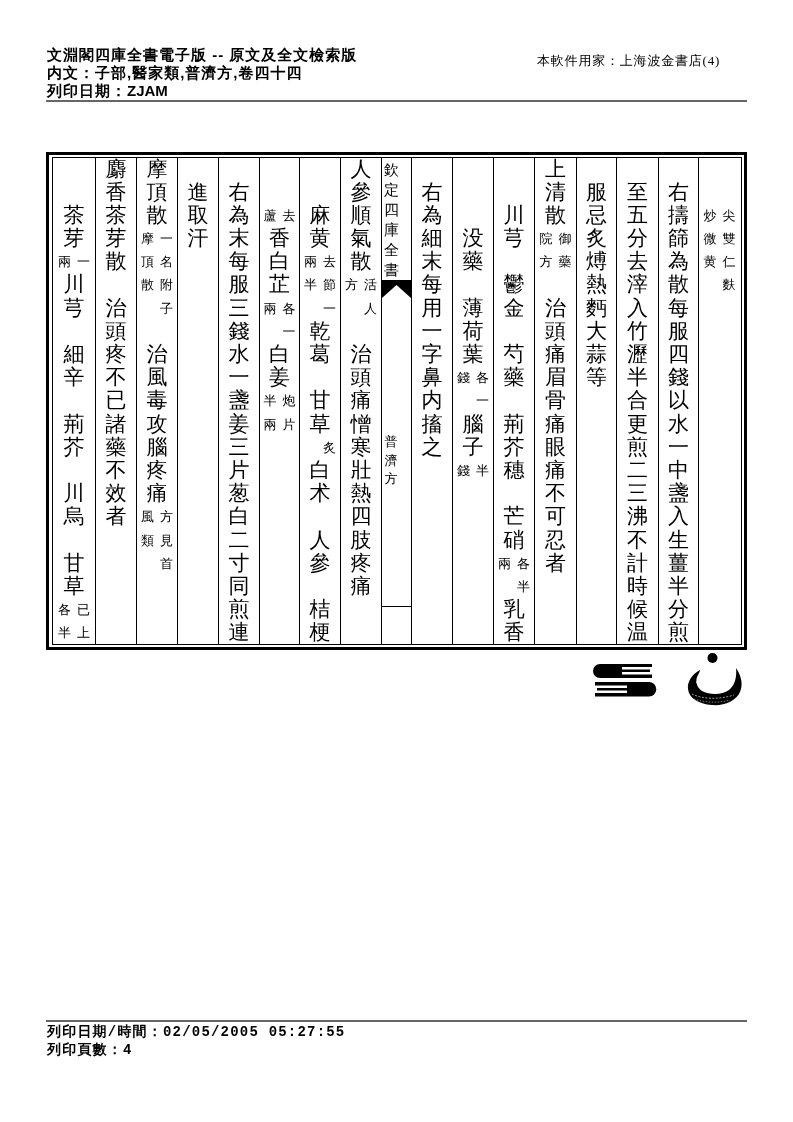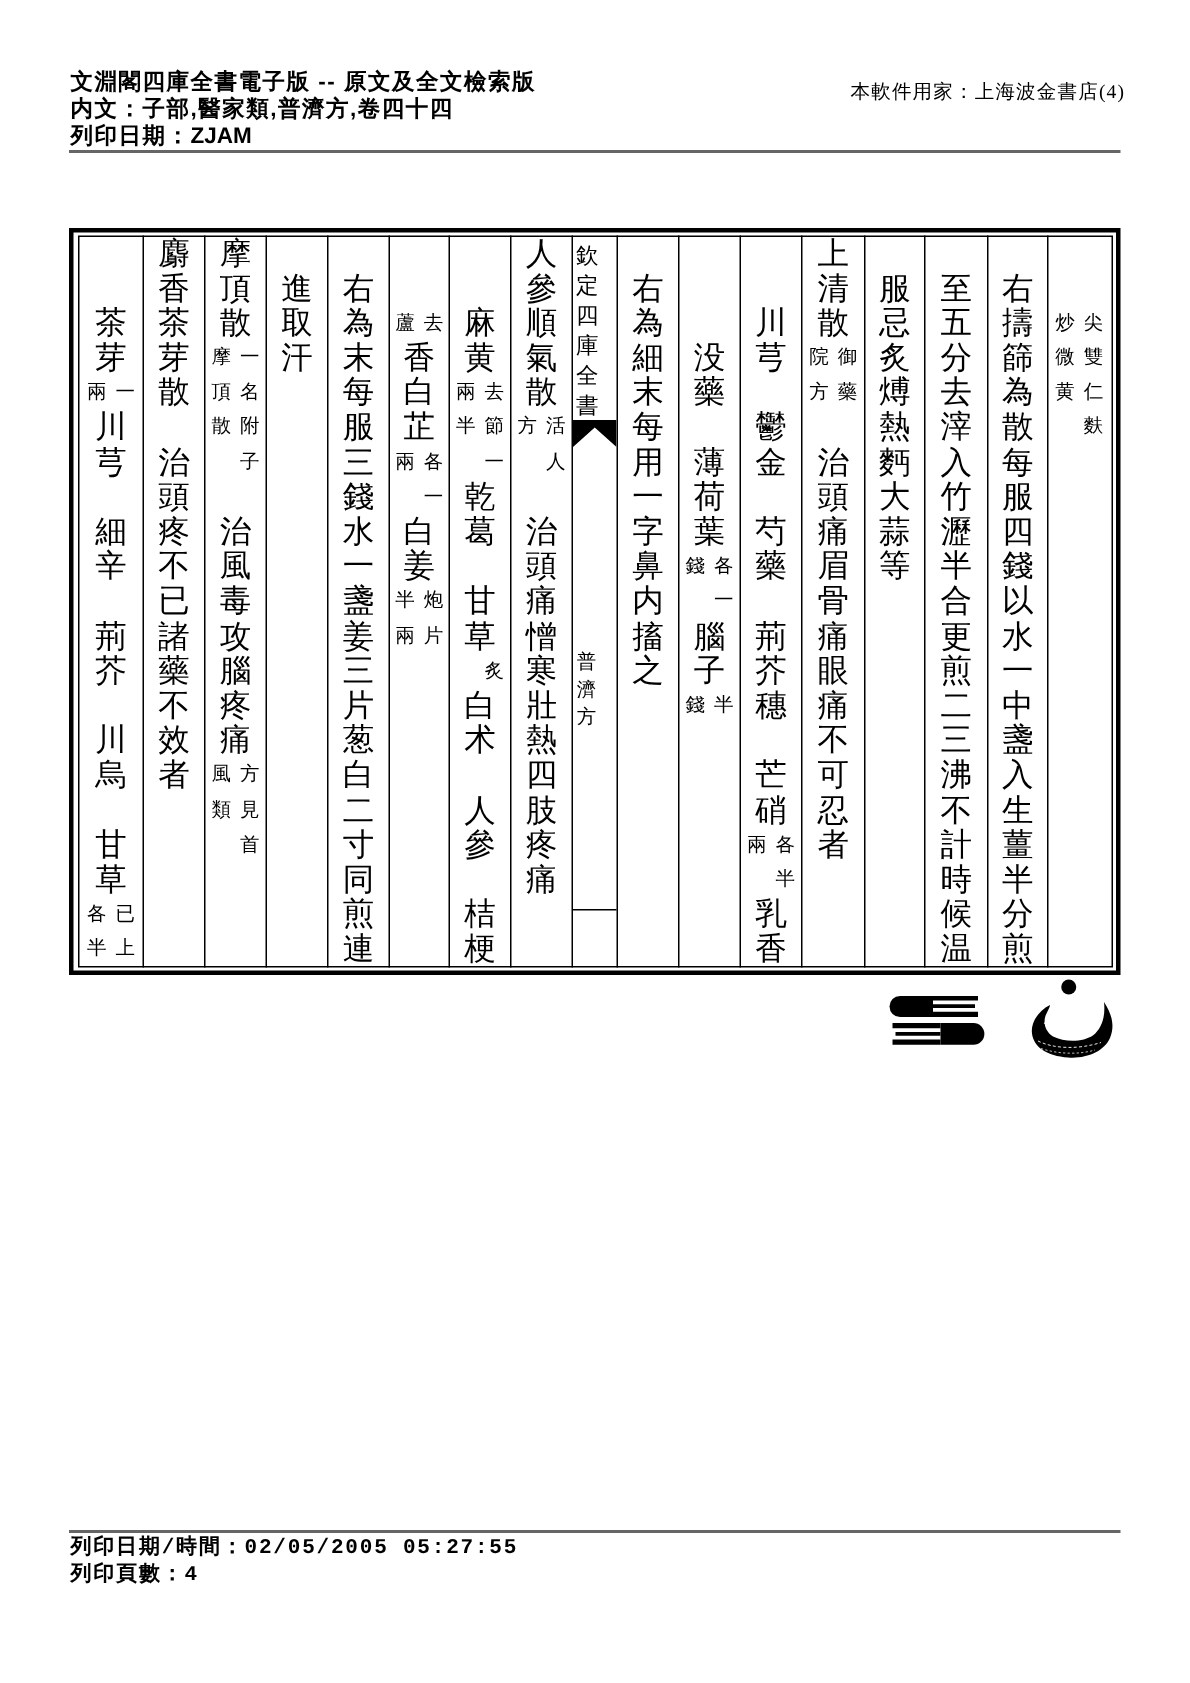--- a/index.html
+++ b/index.html
@@ -1,20 +1,20 @@
 <!DOCTYPE html>
 <html><head>
 <meta charset="utf-8">
 <style>
   :root { --p: 23.2px; }
   html, body { margin: 0; padding: 0; background: #fff; }
   body { width: 793px; height: 1122px; position: relative; overflow: hidden; color: #000; }
 
   .hdr-left { position: absolute; left: 47px; top: 46px; font-family: "Liberation Sans", "DejaVu Sans", sans-serif; font-weight: bold; font-size: 15px; letter-spacing: 1px; line-height: 18px; white-space: nowrap; }
-  .hdr-right { position: absolute; left: 537px; top: 48px; font-family: "Liberation Serif", "DejaVu Serif", serif; font-size: 13px; letter-spacing: 0.8px; line-height: 26px; white-space: nowrap; margin-left: 30px; }
+  .hdr-right { position: absolute; left: 537px; top: 48px; font-family: "Liberation Serif", "DejaVu Serif", serif; font-size: 13px; letter-spacing: 0.8px; line-height: 26px; white-space: nowrap; }
   .latin { font-family: "Liberation Sans", sans-serif; font-weight: bold; letter-spacing: 0; }
   .rule-h { position: absolute; left: 46px; width: 701px; height: 2px; background: #666; }
 
   .frame-outer { position: absolute; left: 46px; top: 152px; width: 701px; height: 498px; border: 3px solid #000; box-sizing: border-box; }
   .frame-inner { position: absolute; left: 52px; top: 157px; width: 690px; height: 488px; border: 1px solid #000; box-sizing: border-box; }
   .rule-v { position: absolute; top: 157px; height: 488px; width: 1px; background: #000; }
 
   .col { position: absolute; top: 157.5px; display: flex; flex-direction: column; align-items: center; font-family: "DejaVu Serif", "Liberation Serif", serif; }
   .col > * { flex: none; }
   .sp { width: 1px; }

